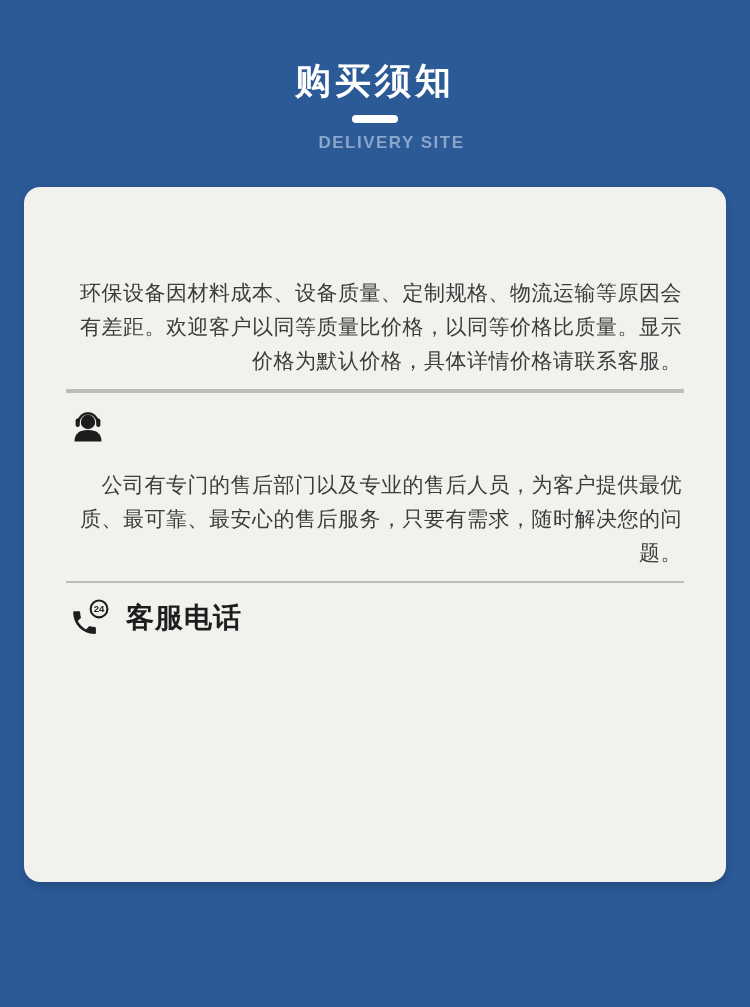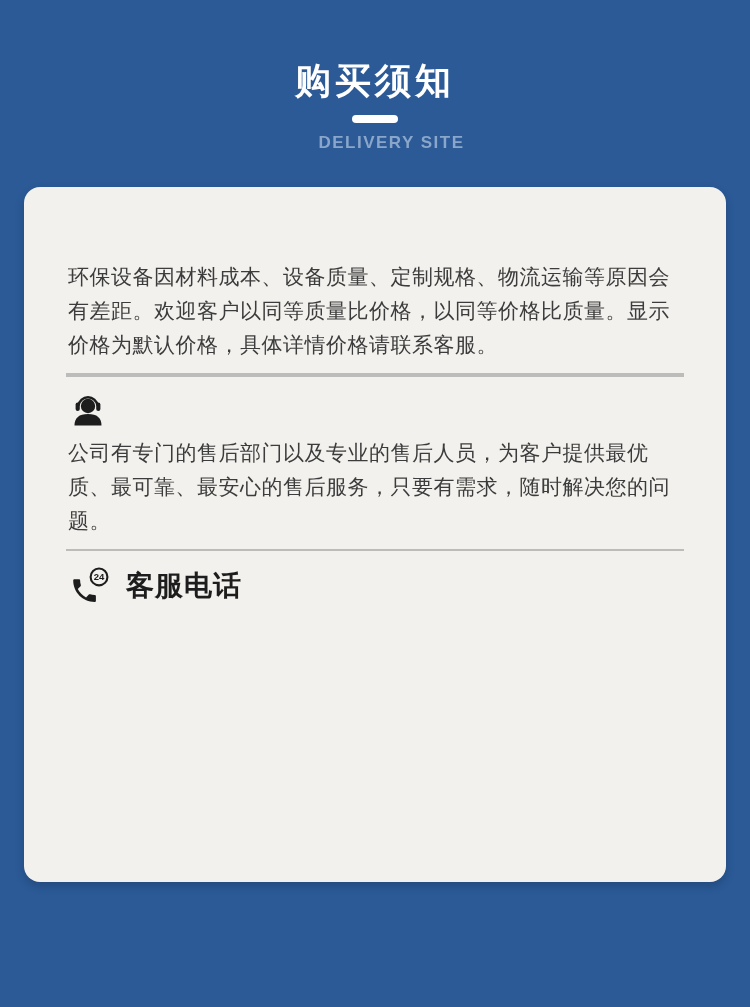--- a/index.html
+++ b/index.html
@@ -49,25 +49,26 @@
     height: 40px;
   }
   .section-icon { width: 42px; height: 40px; flex: 0 0 auto; }
   .section-heading {
     font-size: 28px;
     font-weight: bold;
     color: #1d1d1d;
     letter-spacing: 1px;
   }
   .section-body {
-    margin-top: 4px;
+    margin-top: 20px;
     font-size: 21px;
     line-height: 34px;
     color: #3c3c3c;
     letter-spacing: 0.5px;
+    text-align: right;
   }
   .divider { height: 2px; background: #bcbcba; }
 </style>
 </head>
 <body>
 
 <div class="header">
   <div class="page-title">购买须知</div>
   <div class="title-dash"></div>
   <div class="page-subtitle">DELIVERY SITE</div>

